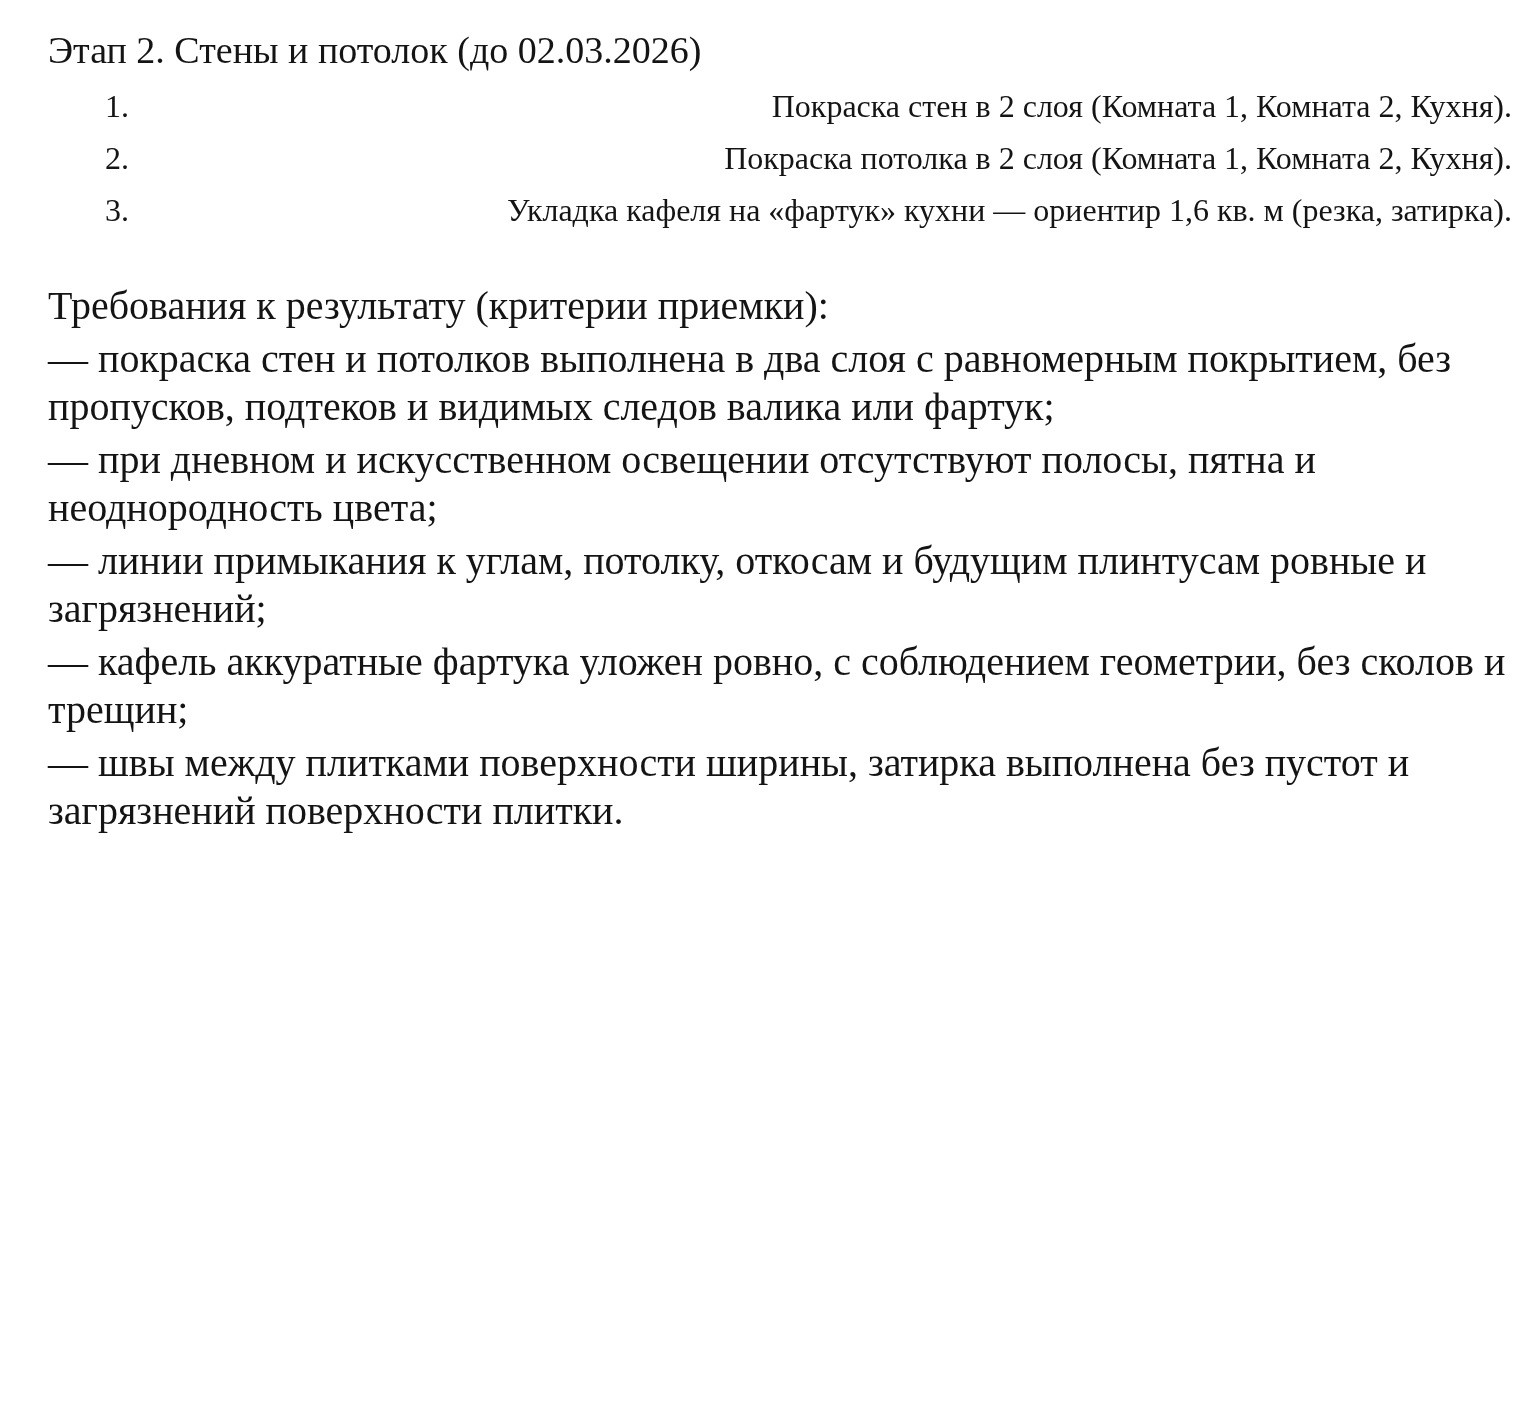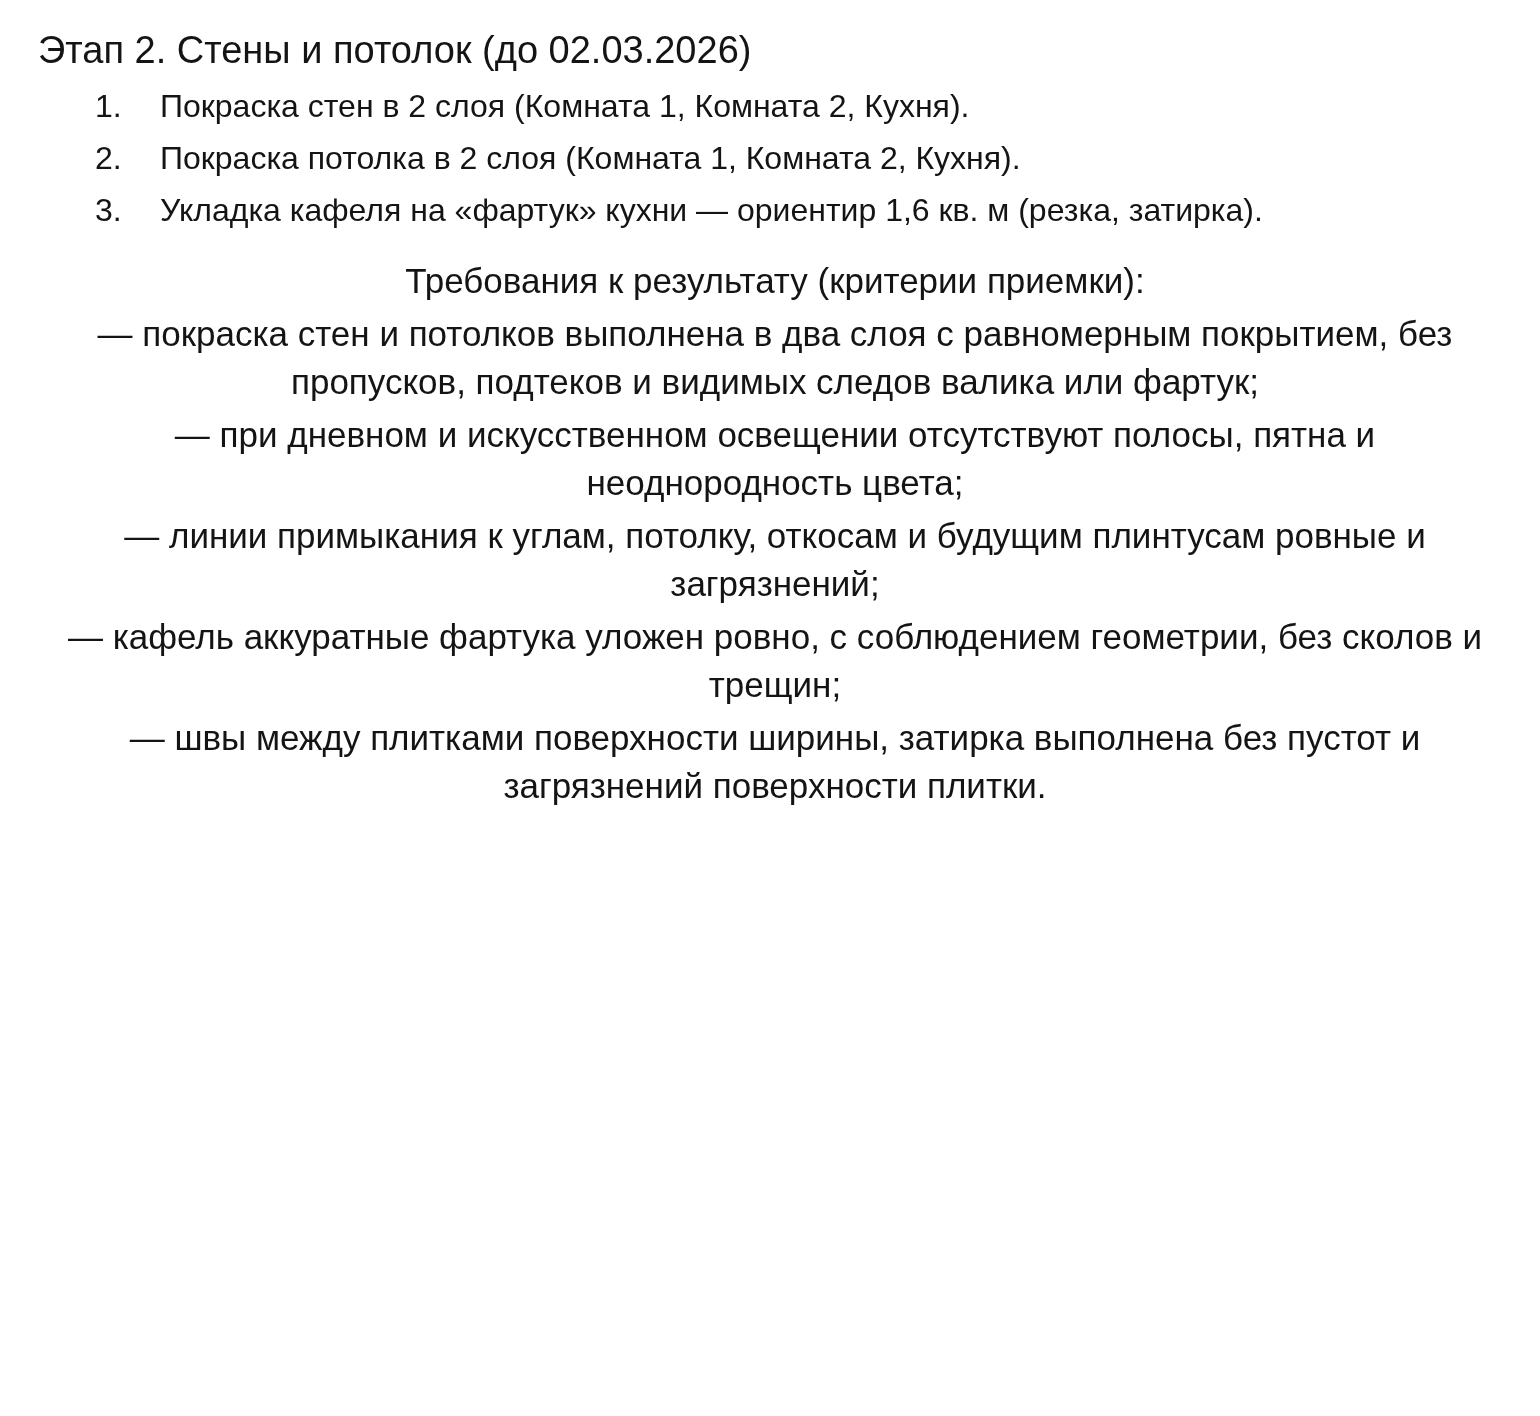--- a/index.html
+++ b/index.html
@@ -10,21 +10,22 @@
     width: 1540px;
     height: 1416px;
     background: #ffffff;
     font-family: "Liberation Sans", sans-serif;
     color: #141414;
     overflow: hidden;
   }
   .page {
     box-sizing: border-box;
     width: 1540px;
-    padding: 27px 28px 0 38px;
+    padding: 27px 28px 0 48px;
+    font-family: Liberation Serif, serif;
   }
   .doc-heading {
     font-size: 38px;
     font-weight: 400;
     margin: 0;
     line-height: 46px;
     white-space: nowrap;
   }
   .task-list {
     list-style: none;
@@ -37,27 +38,27 @@
     display: flex;
     align-items: baseline;
   }
   .task-number {
     flex: 0 0 auto;
     width: 65px;
     margin-left: 57px;
   }
   .task-text {
     flex: 1 1 auto;
+    text-align: right;
   }
   .criteria-block {
-    margin-top: 21px;
-    font-size: 35px;
+    margin-top: 46px;
+    font-size: 40px;
     line-height: 48px;
     max-width: 1474px;
-    text-align: center;
   }
   .criteria-block p {
     margin: 0 0 5px 0;
   }
 </style>
 </head>
 <body>
 
 <div class="page">
 

